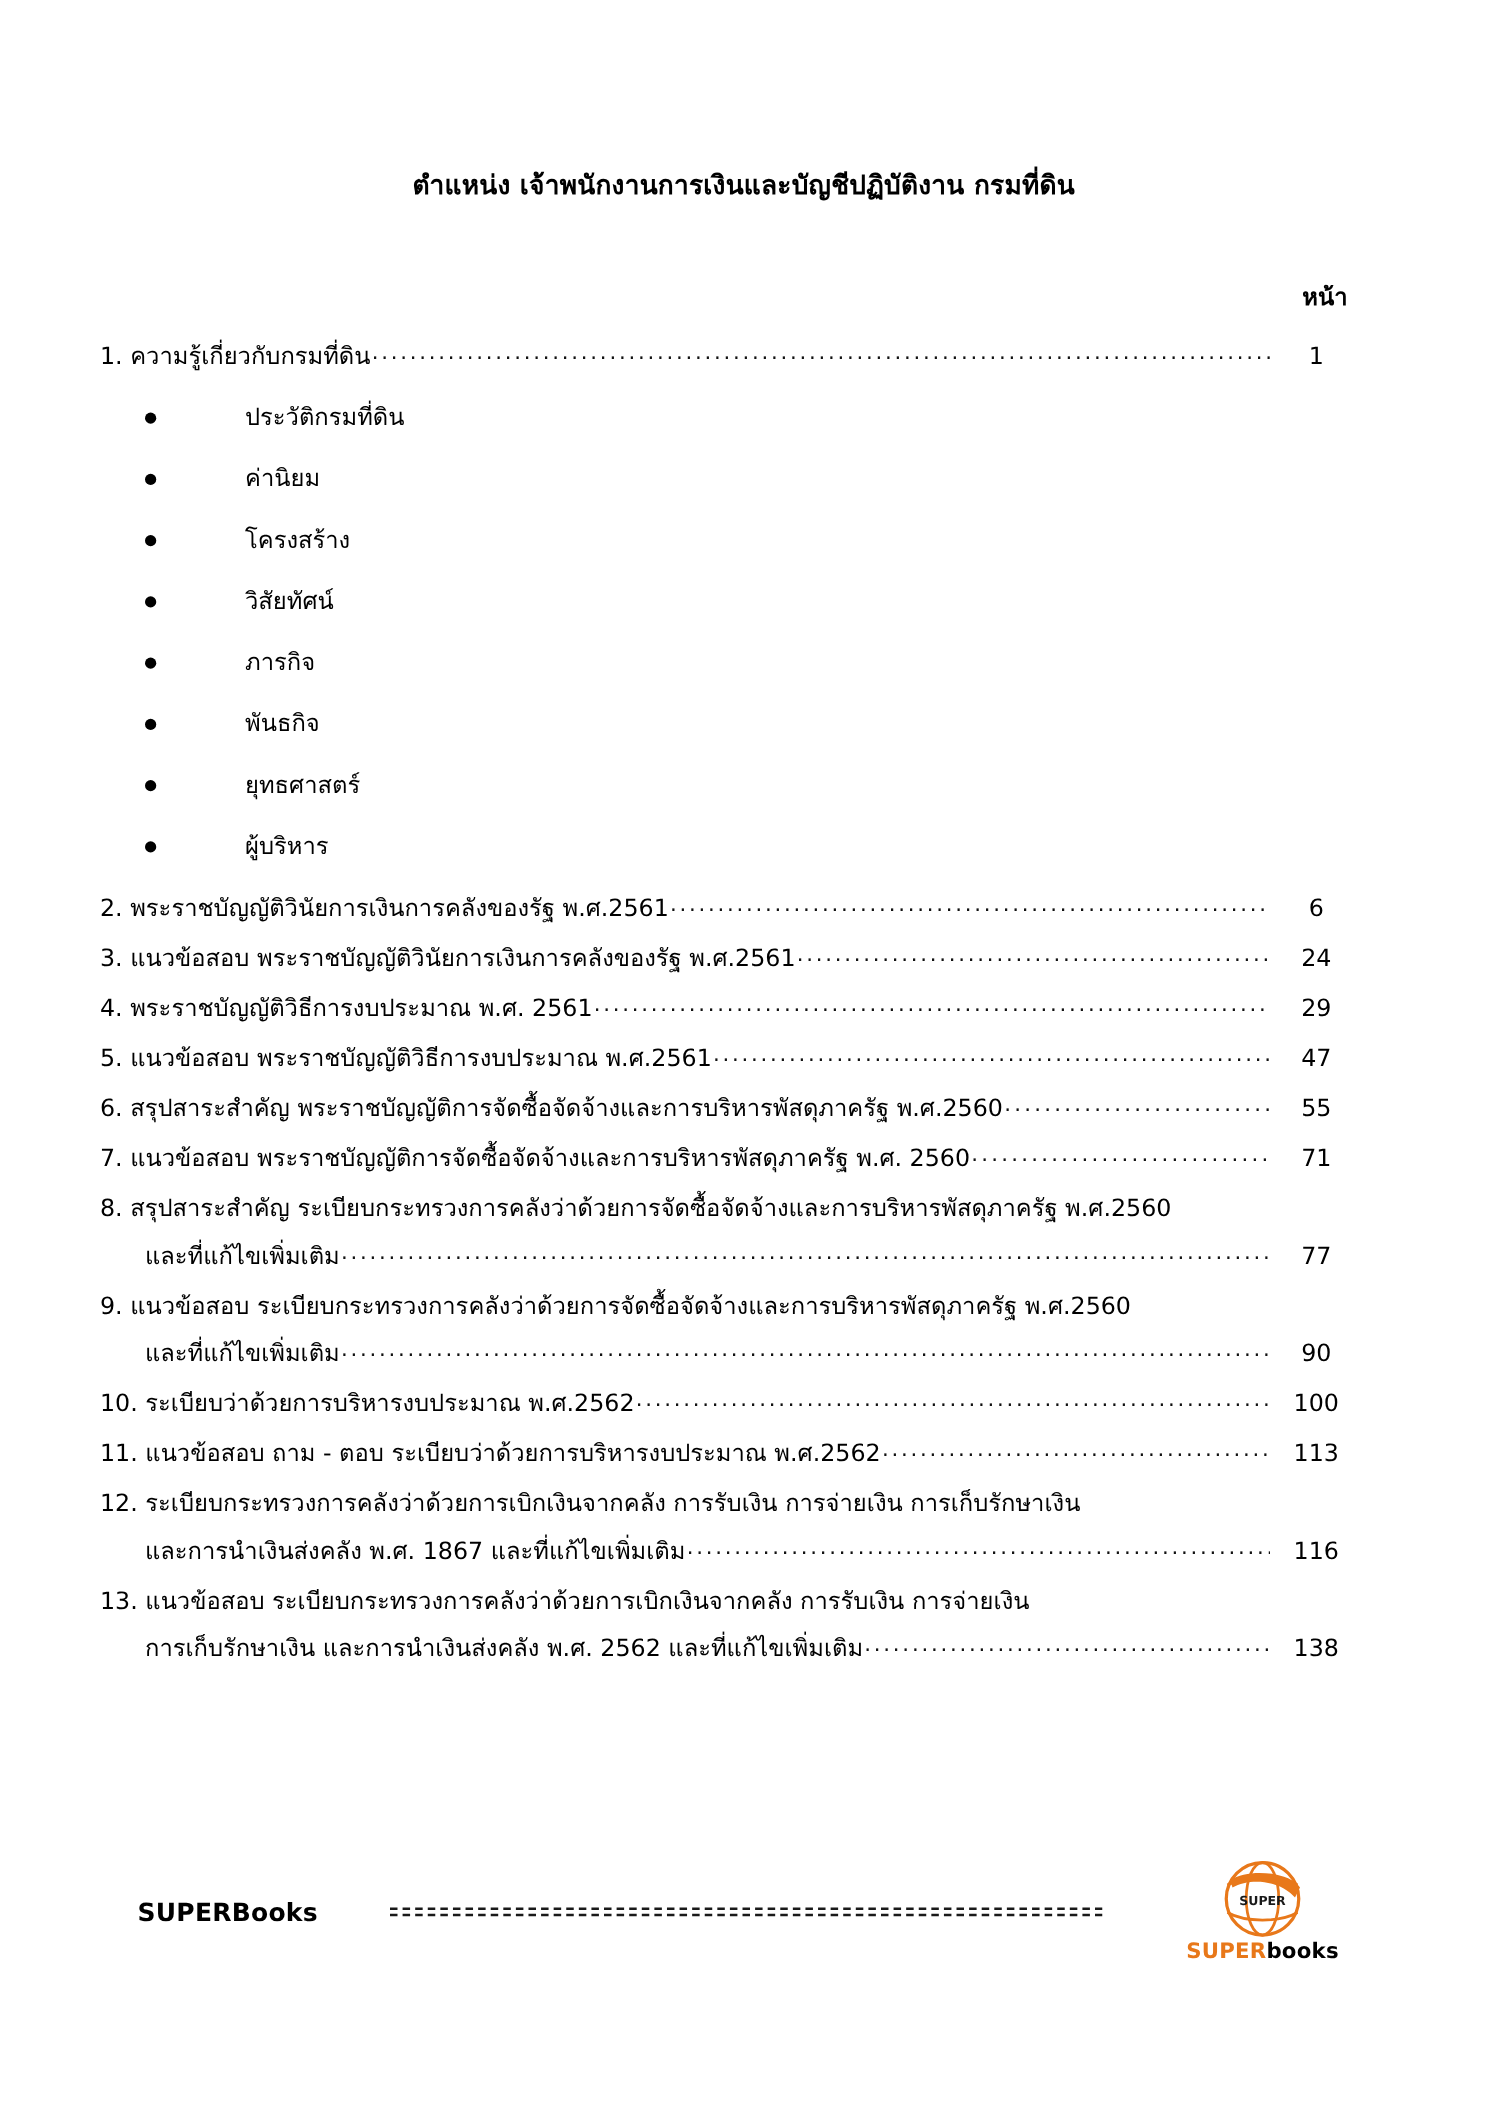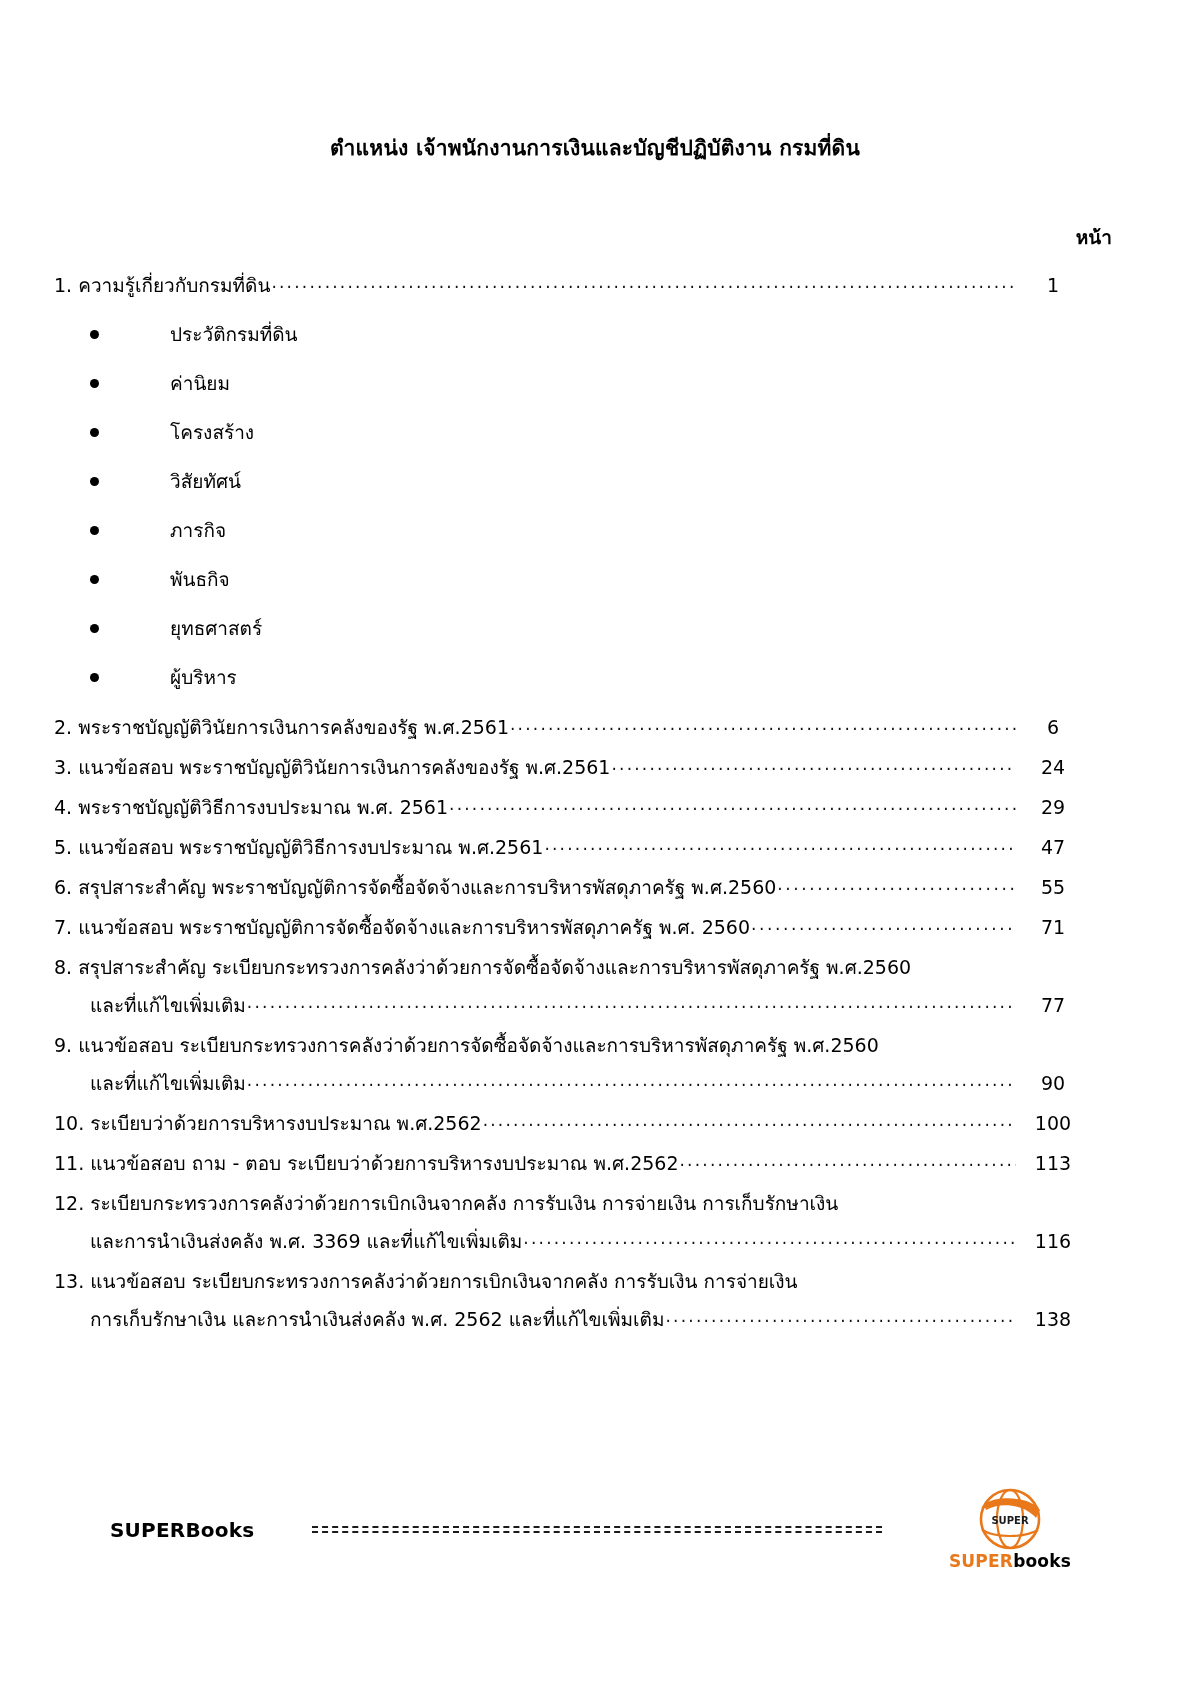--- a/index.html
+++ b/index.html
@@ -38,30 +38,30 @@
     font-size: 21px;
     font-weight: 700;
     line-height: 36px;
     margin-top: 18px;
     letter-spacing: 0.2px;
   }
 
   
   .col-header {
     margin-top: 56px;
-    padding-right: 78px;
+    padding-right: 112px;
     text-align: right;
     font-size: 19px;
     font-weight: 700;
   }
 
   
   .toc {
     margin-top: 14px;
-    padding-left: 54px;
+    padding-left: 80px;
     padding-right: 110px;
   }
   .toc-entry {
     margin-bottom: 2px;
   }
   .toc-line {
     display: flex;
     align-items: flex-end;
     font-size: 19px;
     line-height: 38px;
@@ -327,21 +327,21 @@
       </div>
     </div>
 
     <div class="toc-entry">
       <div class="toc-line nolead">
         <span class="entry-text">12. ระเบียบกระทรวงการคลังว่าด้วยการเบิกเงินจากคลัง การรับเงิน การจ่ายเงิน การเก็บรักษาเงิน</span>
 
         <span class="page-num"></span>
       </div>
       <div class="toc-line indent">
-        <span class="entry-text">และการนำเงินส่งคลัง พ.ศ. 3369 และที่แก้ไขเพิ่มเติม</span>
+        <span class="entry-text">และการนำเงินส่งคลัง พ.ศ. 1867 และที่แก้ไขเพิ่มเติม</span>
         <span class="leader"></span>
         <span class="page-num">116</span>
       </div>
     </div>
 
     <div class="toc-entry">
       <div class="toc-line nolead">
         <span class="entry-text">13. แนวข้อสอบ ระเบียบกระทรวงการคลังว่าด้วยการเบิกเงินจากคลัง การรับเงิน การจ่ายเงิน</span>
 
         <span class="page-num"></span>

